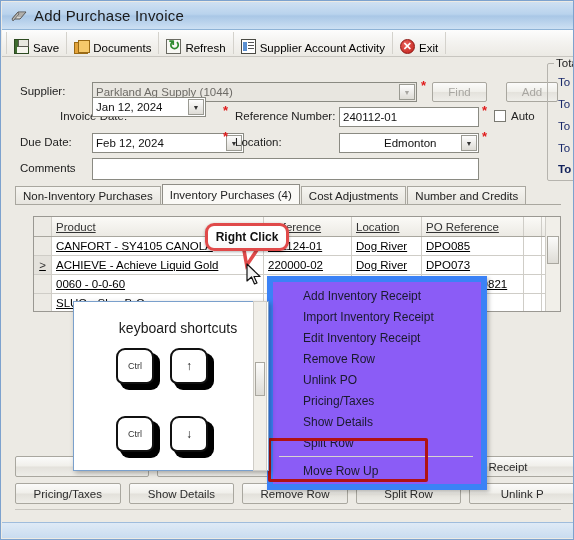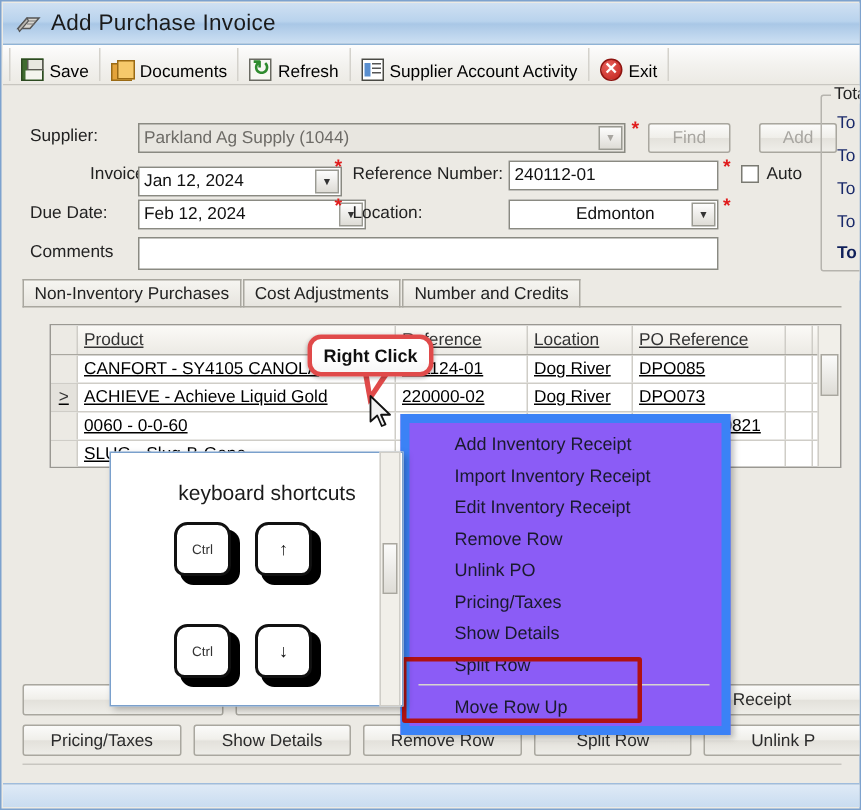--- a/index.html
+++ b/index.html
@@ -342,21 +342,21 @@
     </div>
     <span class="req-star" style="left:419px; top:21px;">*</span>
     <div class="btn disabled" style="left:430px; top:25px; width:55px;">
       <span>Find</span>
     </div>
     <div class="btn disabled" style="left:492px; top:25px; width:52px;margin-left:12px;">
       <span>Add</span>
     </div>
 
     <span class="lbl" style="left:18px; top:53px;margin-left:40px;">Invoice Date:</span>
-    <div class="inp" style="left:90px; top:54px; width:136px;">
+    <div class="inp" style="left:90px; top:40px; width:114px;">
       <span>Jan  12, 2024</span>
       <span class="combo-arrow">▼</span>
     </div>
     <span class="req-star" style="left:221px; top:46px;">*</span>
 
     <span class="lbl" style="left:233px; top:53px;">Reference Number:</span>
     <div class="inp" style="left:337px; top:50px; width:140px;">
       <span>240112-01</span>
     </div>
     <span class="req-star" style="left:480px; top:46px;">*</span>
@@ -388,20 +388,23 @@
     <span class="tot-line" style="top:12px;">To</span>
     <span class="tot-line" style="top:34px;">To</span>
     <span class="tot-line" style="top:56px;">To</span>
     <span class="tot-line" style="top:78px;">To</span>
     <span class="tot-line bold" style="top:99px;">To</span>
   </div>
 
   <div class="tabstrip">
     <div class="tab">
       <span>Non-Inventory Purchases</span>
+    </div>
+    <div class="tab active">
+      <span>Inventory Purchases (4)</span>
     </div>
     <div class="tab">
       <span>Cost Adjustments</span>
     </div>
     <div class="tab">
       <span>Number and Credits</span>
     </div>
   </div>
   <div class="tabline"></div>
 

